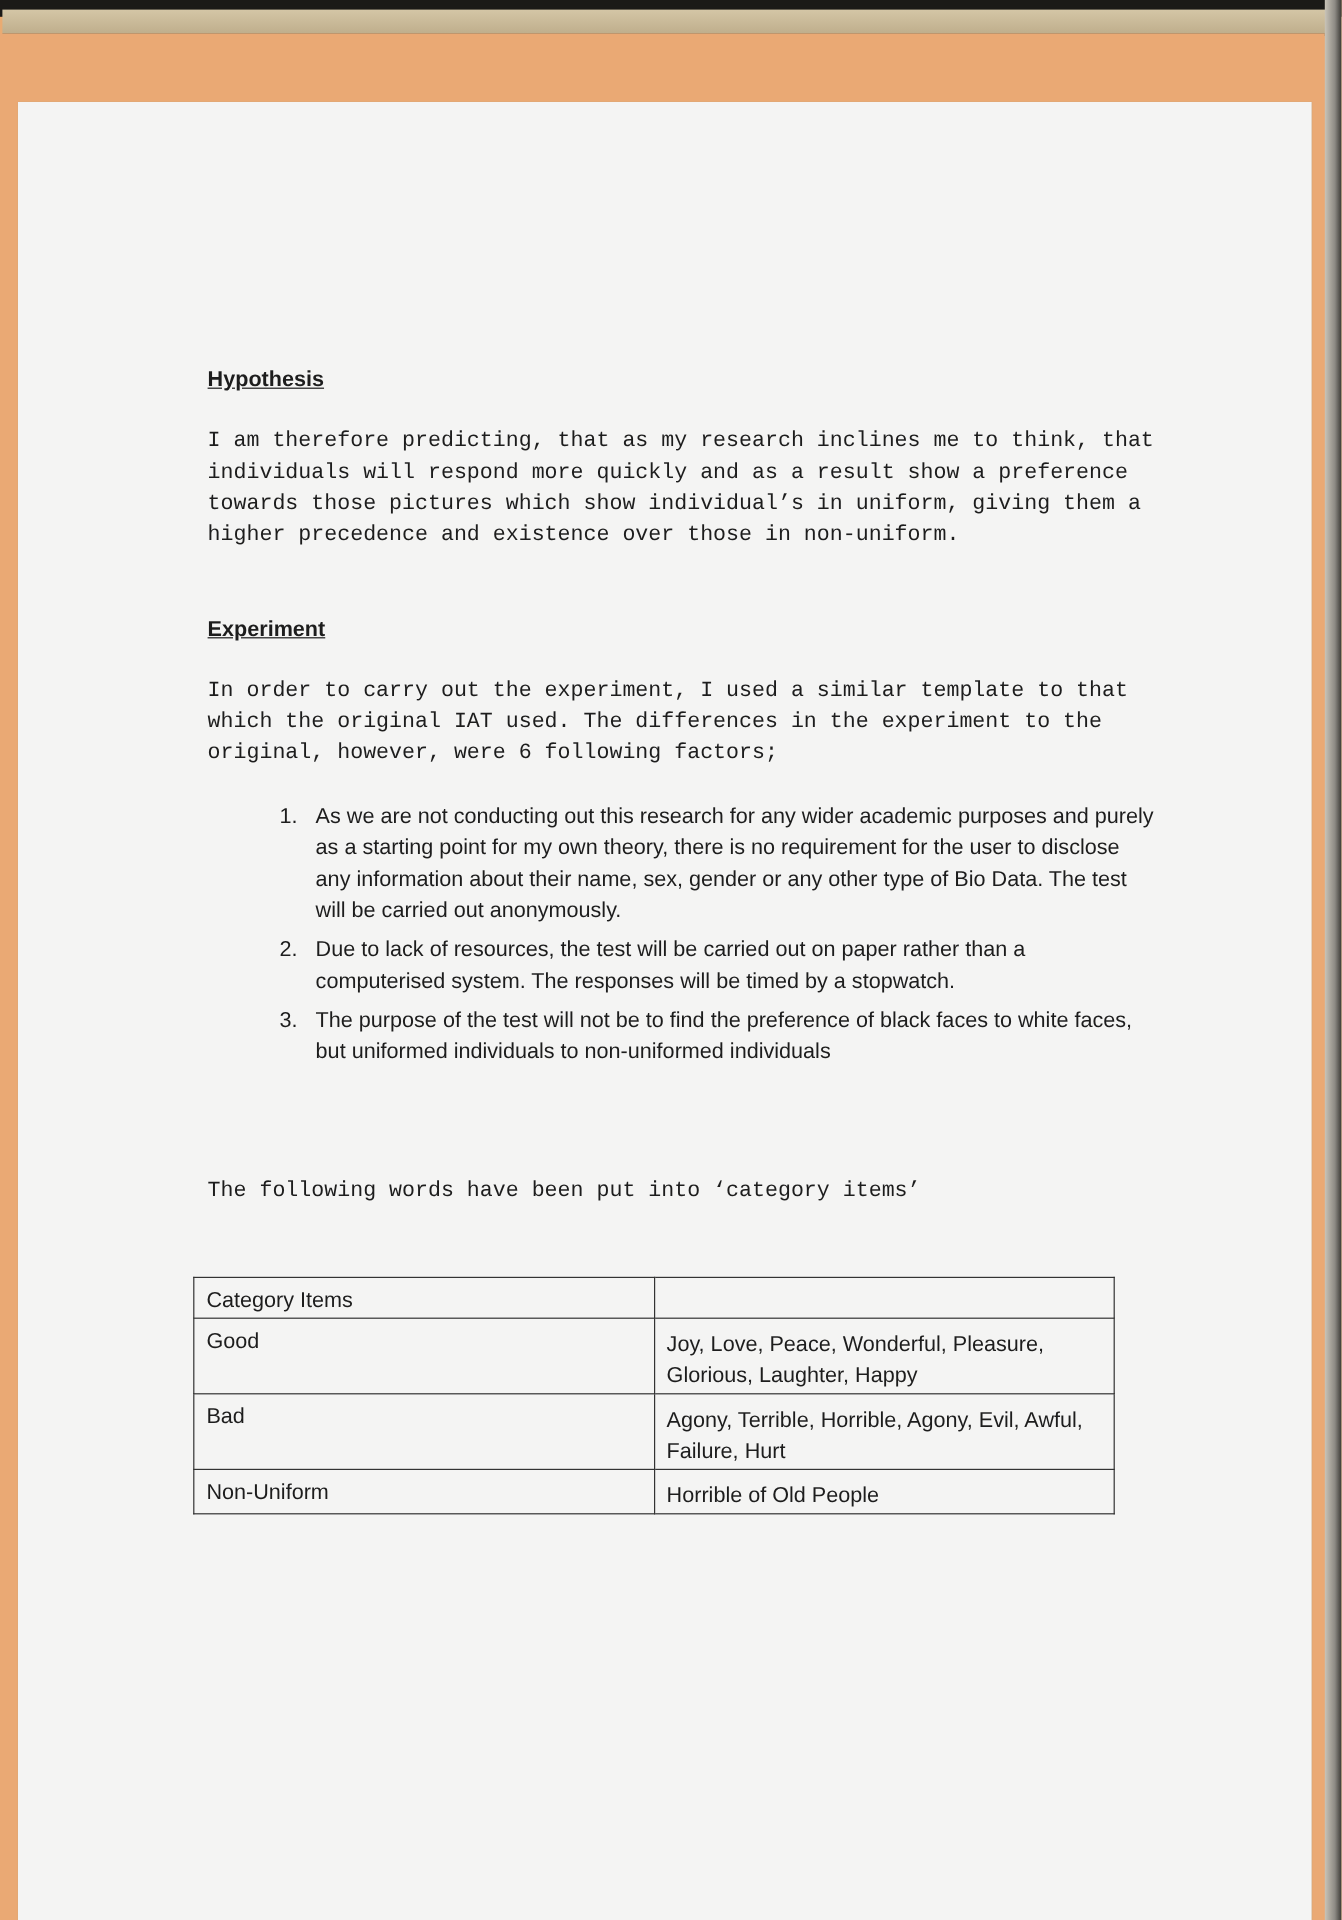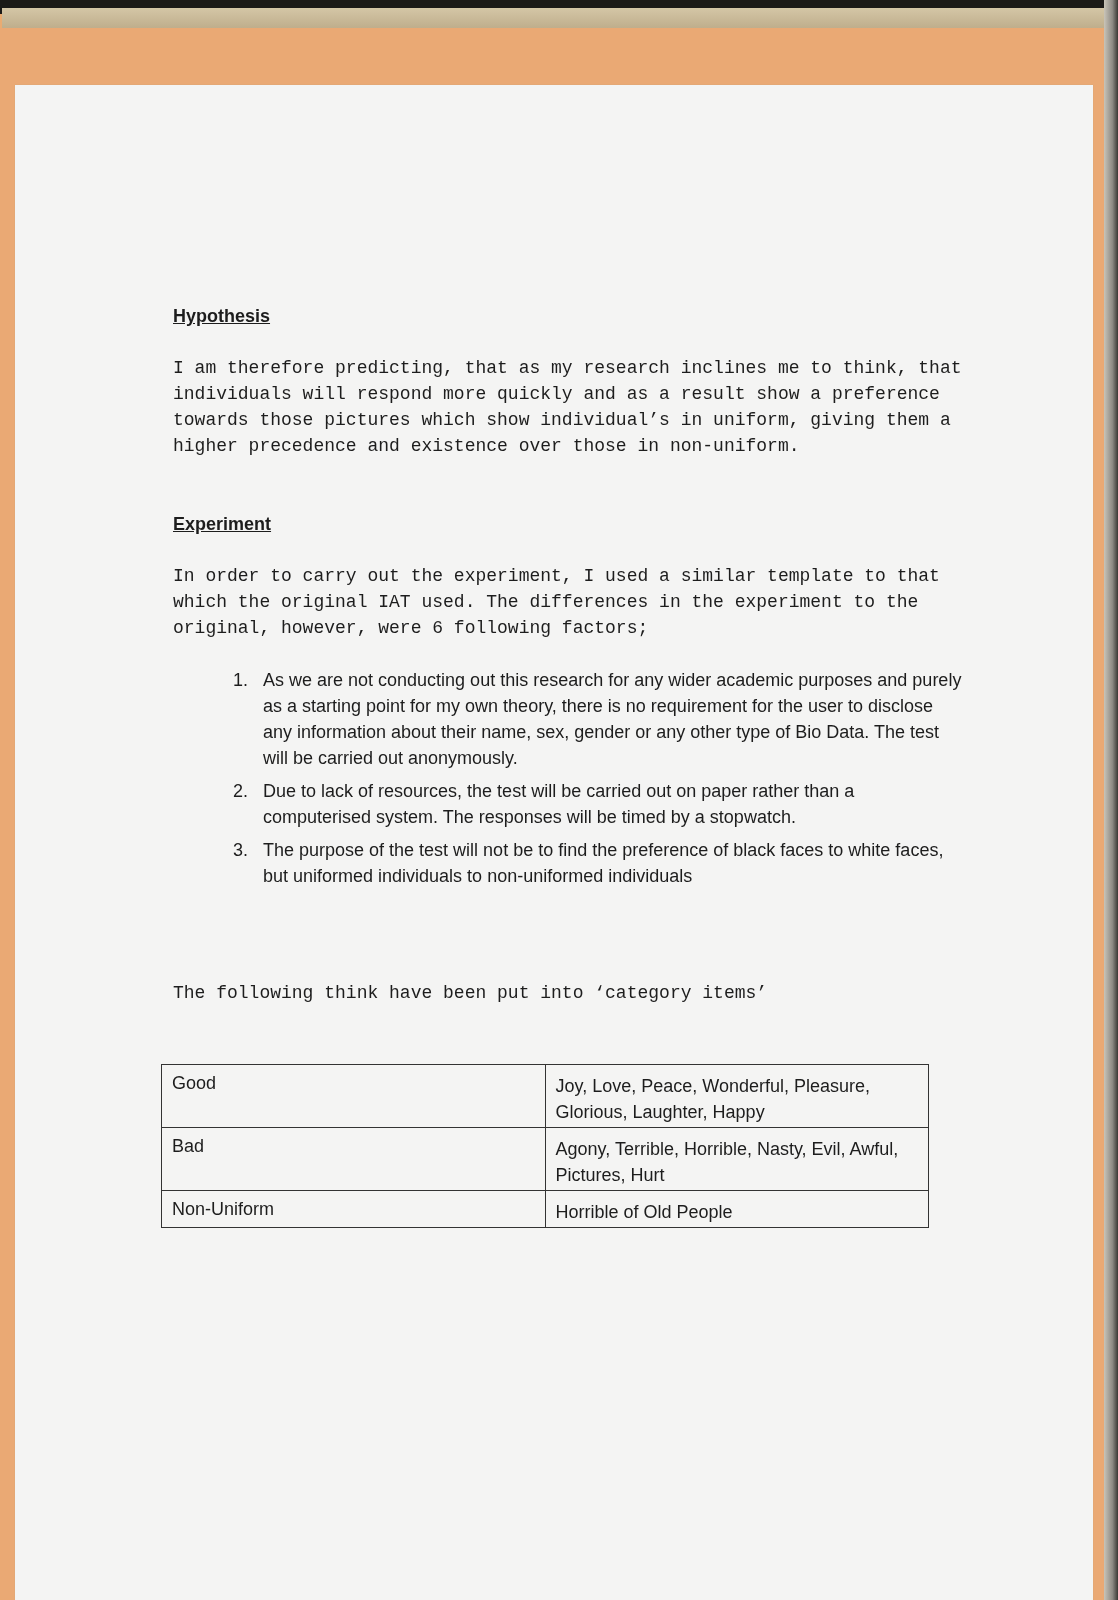--- a/index.html
+++ b/index.html
@@ -115,31 +115,35 @@
       <section>
         <h2 class="heading exp-heading">Experiment</h2>
         <p class="exp-text">In order to carry out the experiment, I used a similar template to that which the original IAT used. The differences in the experiment to the original, however, were 6 following factors;</p>
         <ol>
           <li>As we are not conducting out this research for any wider academic purposes and purely as a starting point for my own theory, there is no requirement for the user to disclose any information about their name, sex, gender or any other type of Bio Data. The test will be carried out anonymously.</li>
           <li>Due to lack of resources, the test will be carried out on paper rather than a computerised system. The responses will be timed by a stopwatch.</li>
           <li>The purpose of the test will not be to find the preference of black faces to white faces, but uniformed individuals to non-uniformed individuals</li>
         </ol>
       </section>
 
-      <p class="lead-in">The following think have been put into ‘category items’</p>
+      <p class="lead-in">The following words have been put into ‘category items’</p>
 
       <table>
         <tbody>
+            <tr>
+          <td class="col-a head">Category Items</td>
+          <td class="col-b head"></td>
+        </tr>
         <tr>
           <td class="col-a">Good</td>
           <td class="col-b">Joy, Love, Peace, Wonderful, Pleasure, Glorious, Laughter, Happy</td>
         </tr>
         <tr>
           <td class="col-a">Bad</td>
-          <td class="col-b">Agony, Terrible, Horrible, Nasty, Evil, Awful, Pictures, Hurt</td>
+          <td class="col-b">Agony, Terrible, Horrible, Agony, Evil, Awful, Failure, Hurt</td>
         </tr>
         <tr>
           <td class="col-a">Non-Uniform</td>
           <td class="col-b">Horrible of Old People</td>
         </tr>
       </tbody>
         </table>
 
     </div>
   </div>

